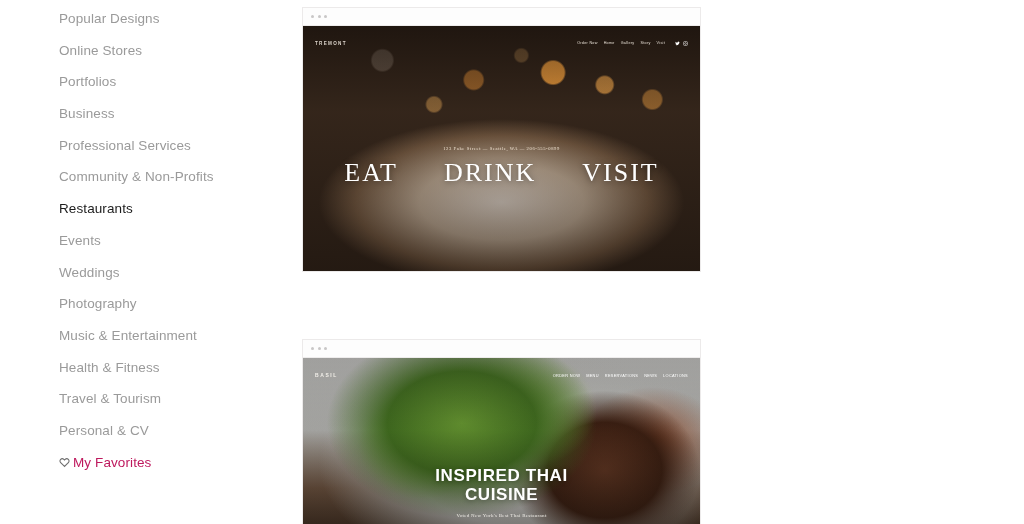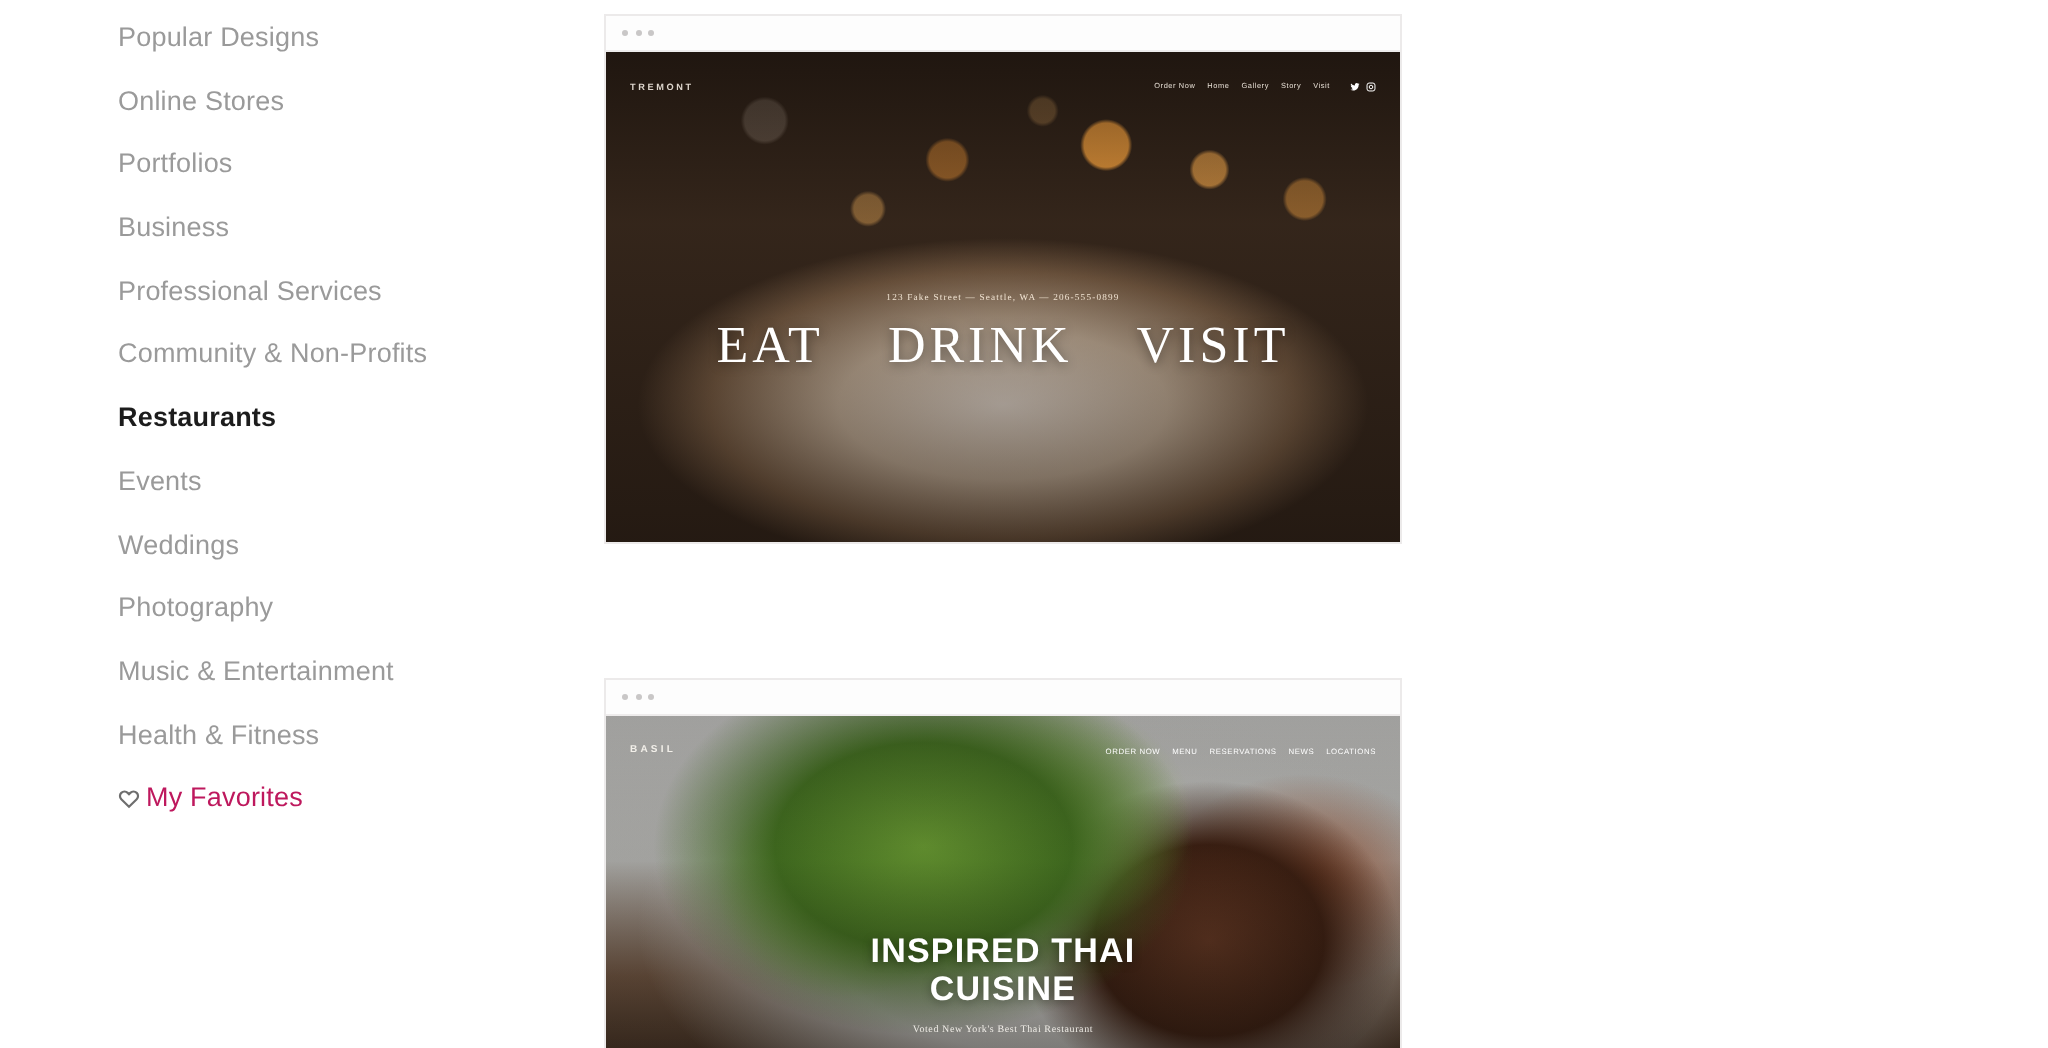--- a/index.html
+++ b/index.html
@@ -20,21 +20,21 @@
   .nav-item {
     font-size: 13.5px;
     line-height: 1;
     color: #9a9a9a;
     letter-spacing: 0.1px;
     padding: 0;
     margin-bottom: 18.2px;
     white-space: nowrap;
     cursor: pointer;
   }
-  .nav-item.active { color: #1c1c1c; font-weight: bold; }
+  .nav-item.active { color: #1c1c1c; font-weight: normal; }
   .nav-item.fav { color: #be185d; display: flex; align-items: center; gap: 3px; }
   .fav-heart { display:inline-block; width: 11px; height: 11px; }
   .fav-heart svg { display:block; width: 11px; height: 11px; }
 
   
   .main {
     flex: 1 1 auto;
     position: relative;
   }
 
@@ -120,21 +120,21 @@
   
   .hero { position: absolute; left: 0; right: 0; text-align: center; }
   .tremont-hero { top: 120px; }
   .hero-sub {
     color: #f0e3d2; font-size: 4.6px; letter-spacing: .6px;
     font-family: "Liberation Serif", serif; margin-bottom: 7px;
   }
   .hero-title-serif {
     font-family: "Liberation Serif", serif;
     color: #ffffff; font-size: 26px; letter-spacing: 2px;
-    display: flex; justify-content: center; gap: 32px;
+    display: flex; justify-content: center; gap: 46px;
     text-shadow: 0 1px 6px rgba(0,0,0,.45);
   }
   .basil-hero { top: 108px; }
   .hero-title-sans {
     color: #ffffff; font-weight: bold; font-size: 17px;
     letter-spacing: .6px; line-height: 1.12;
     text-shadow: 0 1px 5px rgba(0,0,0,.35);
   }
   .basil-sub {
     color: #efece6; font-size: 5px; letter-spacing: .3px;
@@ -152,20 +152,22 @@
     <div class="nav-item">Portfolios</div>
     <div class="nav-item">Business</div>
     <div class="nav-item">Professional Services</div>
     <div class="nav-item">Community &amp; Non-Profits</div>
     <div class="nav-item active">Restaurants</div>
     <div class="nav-item">Events</div>
     <div class="nav-item">Weddings</div>
     <div class="nav-item">Photography</div>
     <div class="nav-item">Music &amp; Entertainment</div>
     <div class="nav-item">Health &amp; Fitness</div>
+    <div class="nav-item">Travel &amp; Tourism</div>
+    <div class="nav-item">Personal &amp; CV</div>
     <div class="nav-item fav">
       <span class="fav-heart">
         <svg viewBox="0 0 24 24" fill="none" stroke="#6e6e6e" stroke-width="2.4">
           <path d="M12 20.5 3.6 12.3a4.9 4.9 0 0 1 0-7 5 5 0 0 1 7 0l1.4 1.4 1.4-1.4a5 5 0 0 1 7 0 4.9 4.9 0 0 1 0 7Z"></path>
         </svg>
       </span>
       <span>My Favorites</span>
     </div>
   </nav>
 

